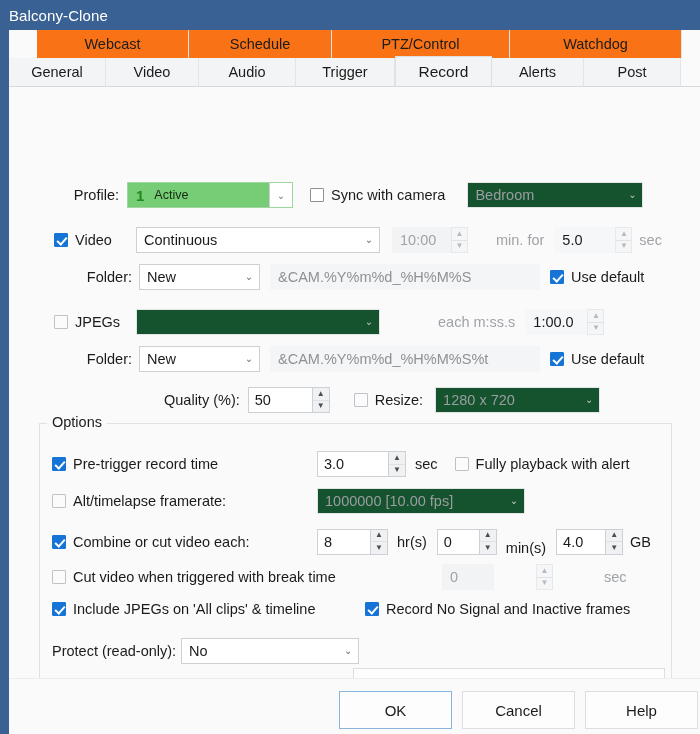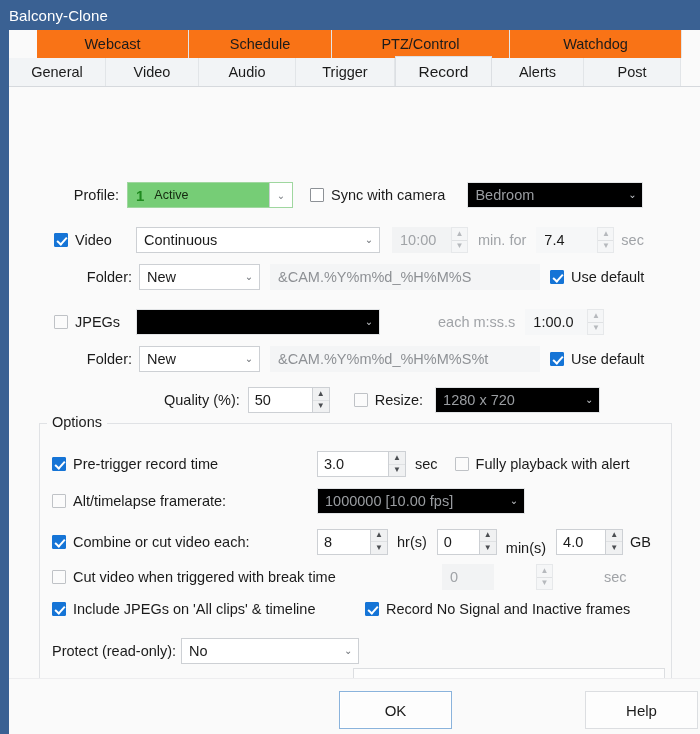--- a/index.html
+++ b/index.html
@@ -100,21 +100,21 @@
     overflow:hidden;
   }
   .combo .cv{flex:1;overflow:hidden;text-overflow:ellipsis;}
   .combo .chev{
     width:20px;text-align:center;
     color:#6c7076;font-size:10px;
     line-height:1;
     flex:0 0 20px;
   }
   .combo.disabled{
-    background:#000000;border-color:#e2e4e6;color:#9a9da1;gap:44px;
+    background:#14532d;border-color:#e2e4e6;color:#9a9da1;gap:44px;
   }
   .combo.disabled .chev{color:#c2c5c9;}
   .combo.green{
     background:#76cd76;border-color:#9fd79f;color:#15330f;
   }
   .combo.green .cv{display:flex;align-items:center;gap:10px;}
   .combo.green .pnum{
     color:#1f8a1f;font-weight:bold;font-size:15px;
   }
   .combo.green .ptxt{font-size:12.5px;color:#14290f;}
@@ -296,23 +296,23 @@
           <span class="cv">Continuous</span>
           <span class="chev">⌄</span>
         </div>
         <div class="field flat" style="width:59px;margin-left:12px;">
             <span>10:00</span>
           </div>
         <div class="spin disabled" style="border-left:1px solid #e6e8ea;">
           <div>▲</div>
           <div>▼</div>
         </div>
-        <span class="lbl dim" style="margin-left:10px;">min. for</span>
+        <span class="lbl dim" style="margin-left:28px;">min. for</span>
         <div class="field flat" style="width:61px;margin-left:10px;color:#1b1b1b;background:#f6f7f8;">
-            <span>7.4</span>
+            <span>5.0</span>
           </div>
         <div class="spin disabled" style="border-left:1px solid #e6e8ea;">
           <div>▲</div>
           <div>▼</div>
         </div>
         <span class="lbl dim" style="margin-left:7px;">sec</span>
       </div>
 
       <div class="row" style="left:45px;top:177px;">
         <span class="lbl" style="width:78px;text-align:right;">Folder:</span>
@@ -489,20 +489,23 @@
             <span>Video file format and compression...</span>
           </div>
         </div>
 
       </div>
 
       <div class="footer">
         <div class="btn focus" style="position:absolute;left:330px;top:12px;width:113px;height:38px;">
           <span>OK</span>
         </div>
+        <div class="btn" style="position:absolute;left:453px;top:12px;width:113px;height:38px;">
+          <span>Cancel</span>
+        </div>
         <div class="btn" style="position:absolute;left:576px;top:12px;width:113px;height:38px;">
           <span>Help</span>
         </div>
       </div>
 
     </div>
   </div>
 </div>
 
 </body></html>

